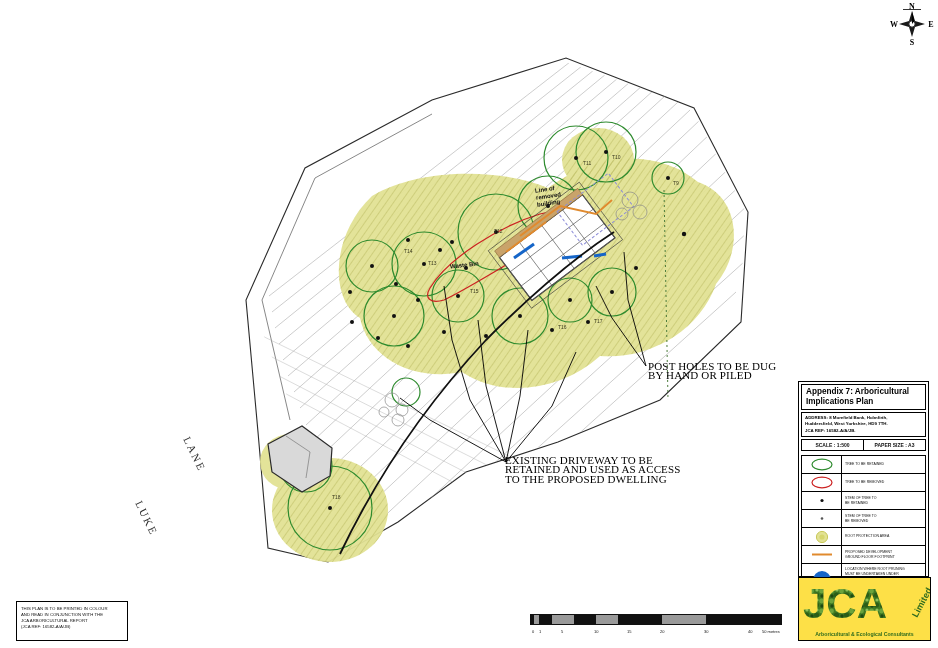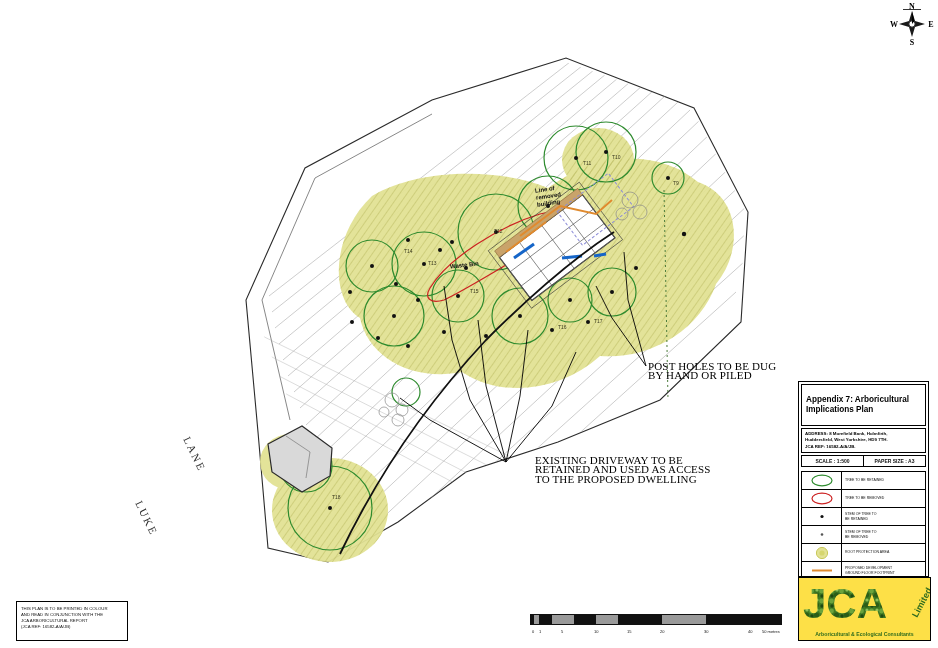--- a/index.html
+++ b/index.html
@@ -14,21 +14,21 @@
        font-size:8px;fill:#000;}
 
   
   #drawing{left:0;top:0;width:790px;height:648px;}
 
   
   .plan-note{position:absolute;font-family:"Liberation Serif",serif;
        font-size:11px;line-height:9.4px;color:#000;letter-spacing:.15px;
        white-space:pre-line;}
   #note-postholes{left:648px;top:362px;}
-  #note-driveway{left:535px;top:456px;}
+  #note-driveway{left:505px;top:456px;}
 
   .plan-tag{position:absolute;font-family:"Liberation Sans",sans-serif;
        font-size:5px;color:#3a3a20;}
   .plan-hand{position:absolute;font-family:"Liberation Sans",sans-serif;
        font-size:6px;font-weight:bold;color:#111;}
   .road-name{position:absolute;font-family:"Liberation Serif",serif;
        font-size:11px;letter-spacing:2px;color:#2b2b2b;}
 
   
   #print-note{left:16px;top:601px;width:110px;height:38px;
@@ -37,21 +37,21 @@
        font-size:4.3px;line-height:6px;color:#111;white-space:pre-line;}
 
   
   #scalebar{left:530px;top:612px;width:252px;height:26px;}
   #scalebar .tick-lbl{font-family:"Liberation Sans",sans-serif;font-size:4px;fill:#111;}
 
   
   #title-block{left:798px;top:381px;width:131px;height:196px;
        border:1.6px solid #000;background:#fff;padding:2px;box-sizing:border-box;}
   .tb-cell{border:1px solid #000;box-sizing:border-box;}
-  #tb-title{height:42px;display:flex;align-items:center;padding:0 4px;}
+  #tb-title{height:26px;display:flex;align-items:center;padding:0 4px;}
   #tb-title span{font-family:"Liberation Sans",sans-serif;font-weight:bold;
        font-size:8.2px;line-height:10px;color:#000;}
   #tb-address{margin-top:2px;height:25px;padding:2px 3px;}
   #tb-address span{font-family:"Liberation Sans",sans-serif;font-weight:bold;
        font-size:4.4px;line-height:6.4px;color:#000;white-space:pre-line;display:block;}
   #tb-scalerow{margin-top:2px;height:12px;display:flex;}
   #tb-scalerow>div{flex:1;display:flex;align-items:center;justify-content:center;}
   #tb-scalerow span{font-family:"Liberation Sans",sans-serif;font-weight:bold;font-size:5px;}
   #tb-scale{border-right:none;}
 

